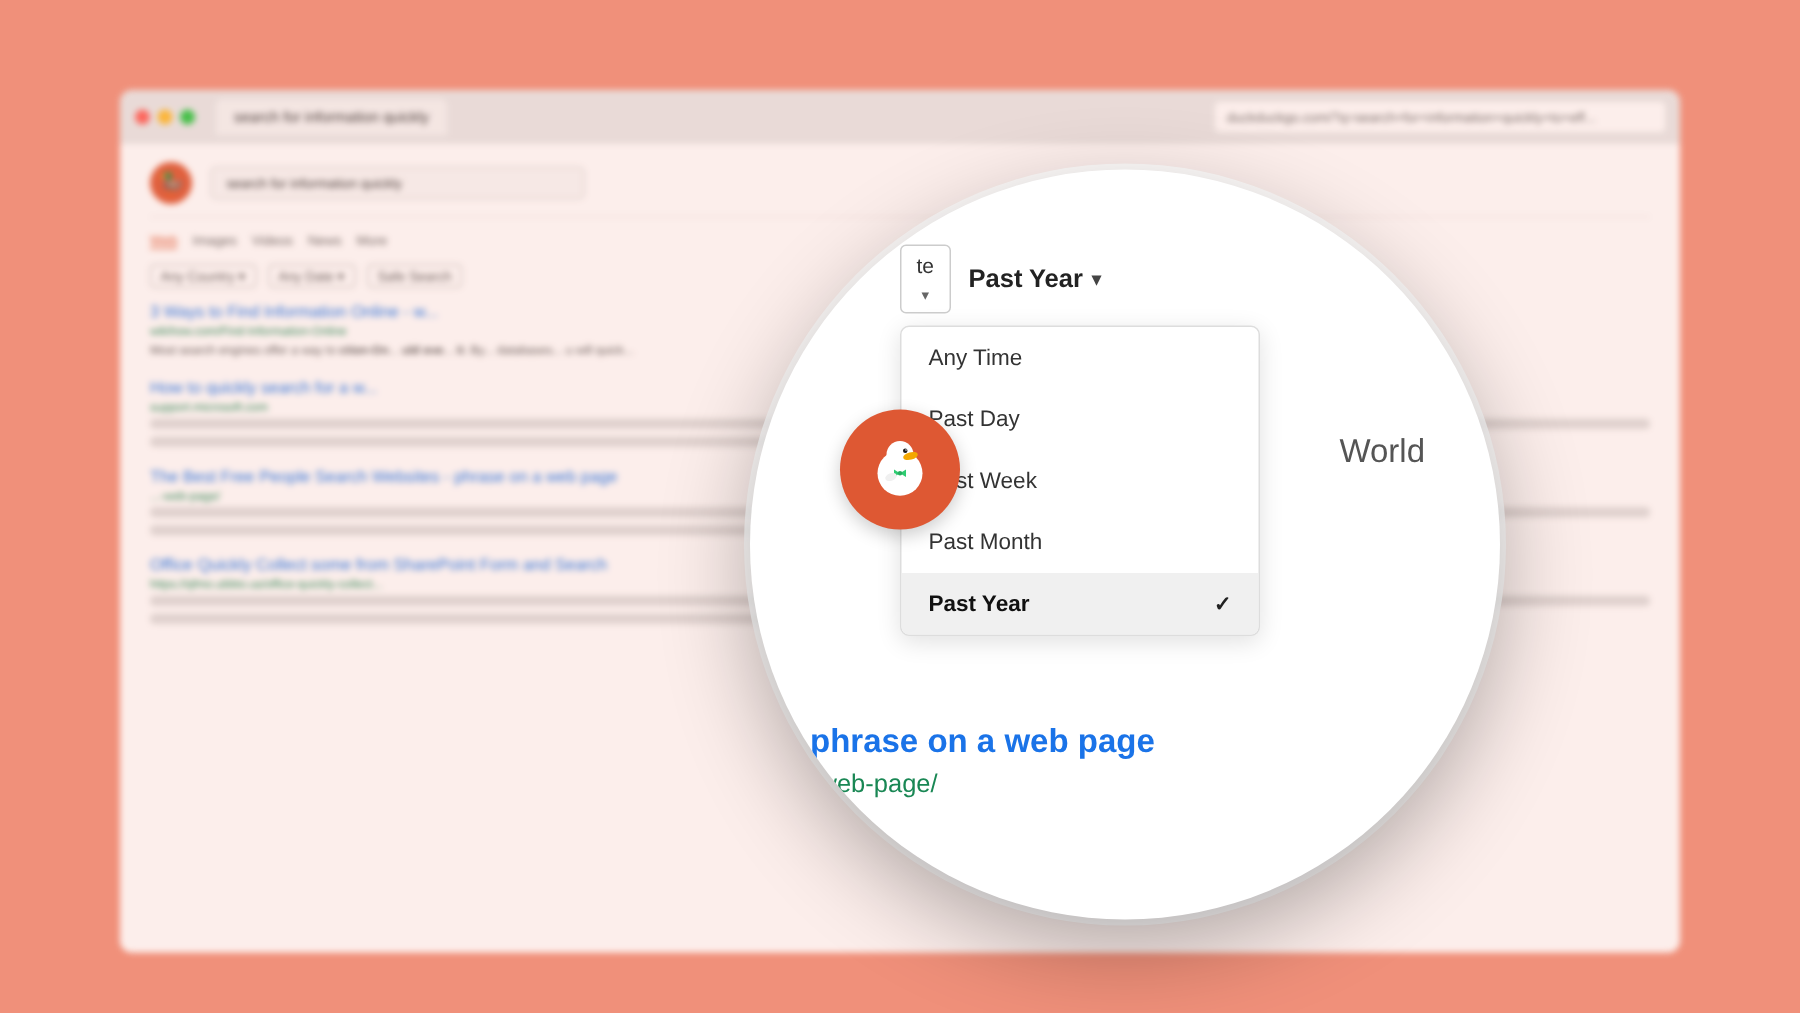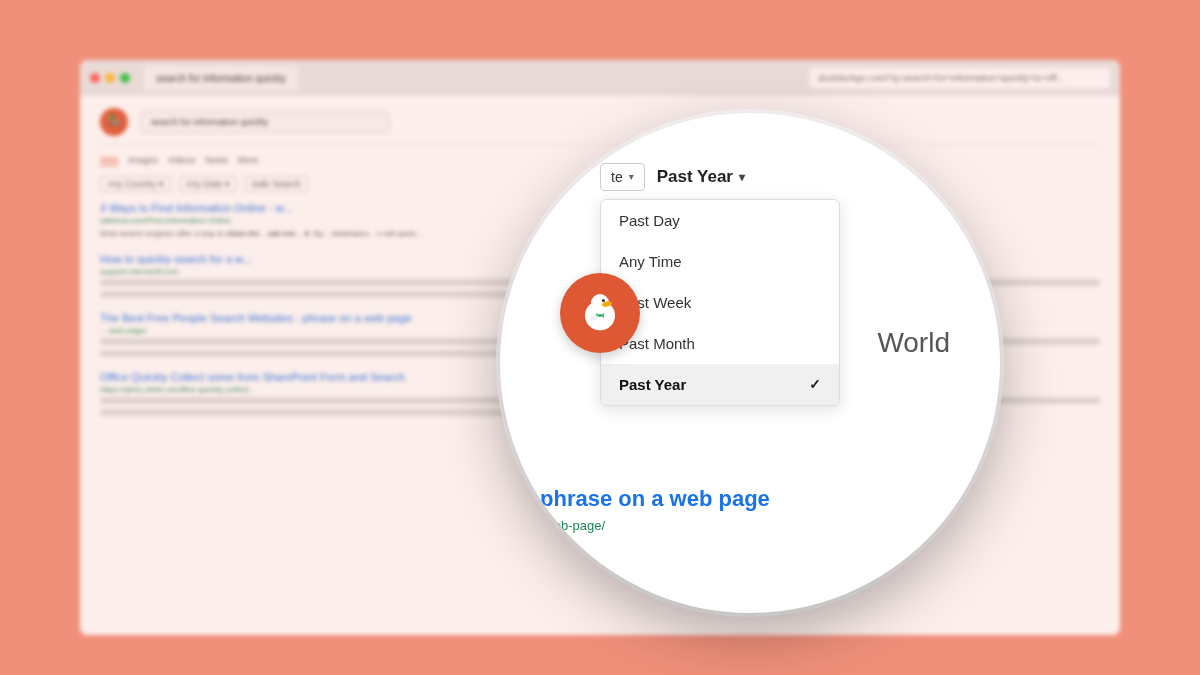--- a/index.html
+++ b/index.html
@@ -243,20 +243,21 @@
       display: flex;
       align-items: center;
       gap: 6px;
       background: transparent;
       border: 1px solid #ccc;
       border-radius: 4px;
       padding: 5px 10px;
       font-size: 14px;
       color: #333;
       cursor: pointer;
+      flex-direction: column;
     }
 
     .dropdown-btn .chevron {
       font-size: 10px;
       color: #666;
     }
 
     .past-year-trigger {
       display: flex;
       align-items: center;
@@ -315,32 +316,31 @@
     }
 
     .result-big-title {
       font-size: 22px;
       color: #1a73e8;
       font-weight: 700;
       margin-bottom: 6px;
     }
 
     .result-big-url {
-      font-size: 13px;
+      font-size: 17px;
       color: #198754;
     }
 
     
     .world-text {
       position: absolute;
       right: 50px;
       top: 175px;
-      font-size: 28px;
+      font-size: 22px;
       color: #555;
-      margin-top: 39px;
     }
 
     
     .duck-svg {
       width: 50px;
       height: 50px;
     }
 
     
     .bg-result-line {
@@ -451,24 +451,24 @@
         </div>
 
         <div class="past-year-trigger">
           <span>Past Year</span>
           <span class="chevron">▾</span>
         </div>
       </div>
 
       <div class="dropdown-menu">
         <div class="dropdown-item">
+          <span>Any Time</span>
+        </div>
+        <div class="dropdown-item">
           <span>Past Day</span>
-        </div>
-        <div class="dropdown-item">
-          <span>Any Time</span>
         </div>
         <div class="dropdown-item">
           <span>Past Week</span>
         </div>
         <div class="dropdown-item">
           <span>Past Month</span>
         </div>
         <div class="dropdown-item selected">
           <span>Past Year</span>
           <span class="checkmark">✓</span>

